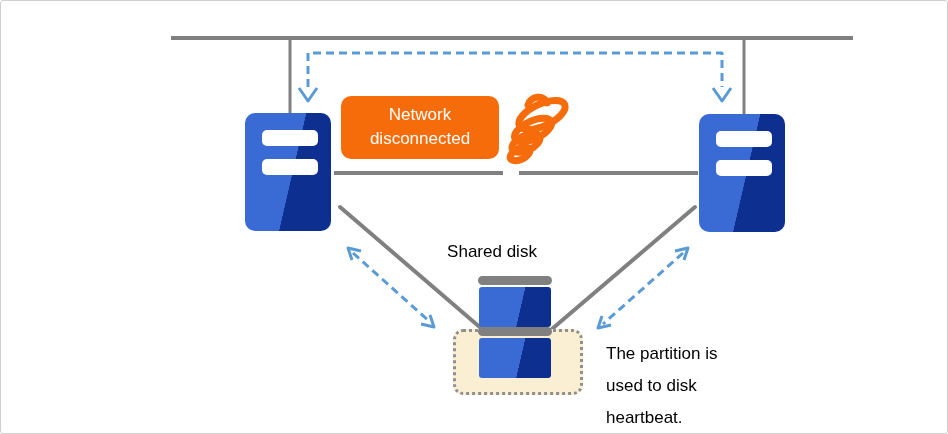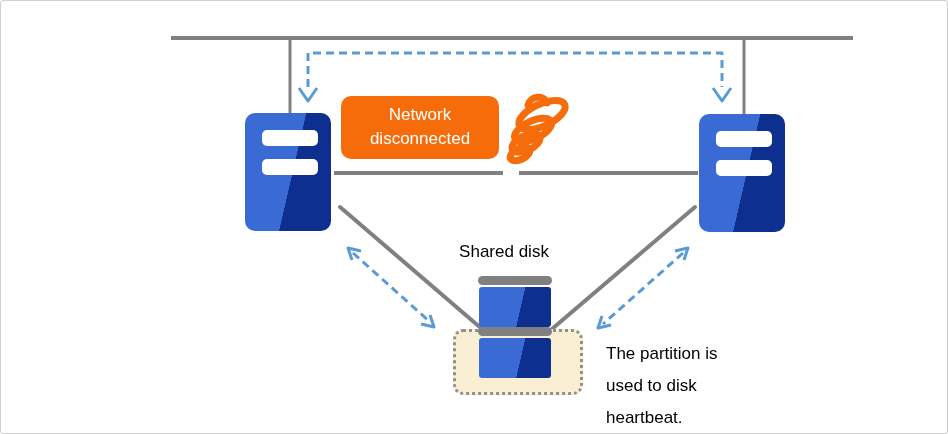--- a/index.html
+++ b/index.html
@@ -88,21 +88,21 @@
     width: 72px; height: 40px;
     border-radius: 3px;
     background: linear-gradient(103deg, #3A6BD5 57%, #0C2F90 57.3%);
     z-index: 3;
   }
   .disk-body.d1 { top: 286px; }
   .disk-body.d2 { top: 337px; }
   
   .shared-disk-label {
     position: absolute;
-    left: 418px; top: 241px;
+    left: 406px; top: 241px;
     width: 170px;
     text-align: center;
     font-size: 17px;
     color: #000000;
     z-index: 4;
   }
   .partition-note {
     position: absolute;
     left: 605px; top: 337px;
     width: 152px;

